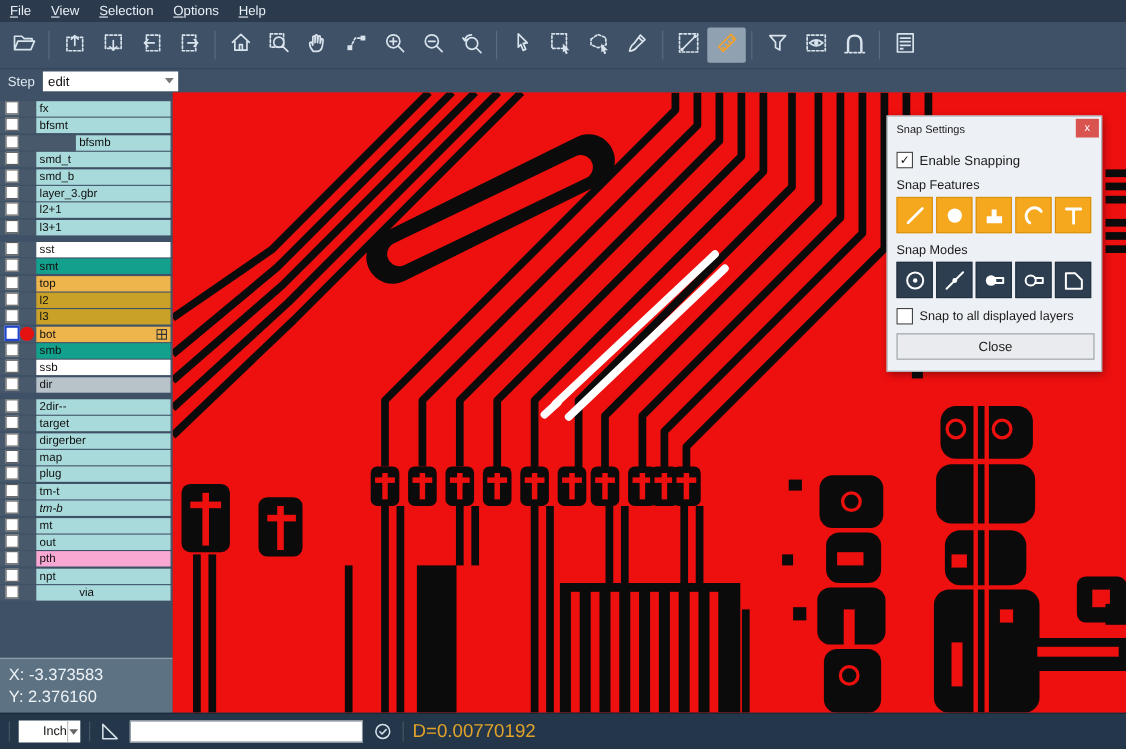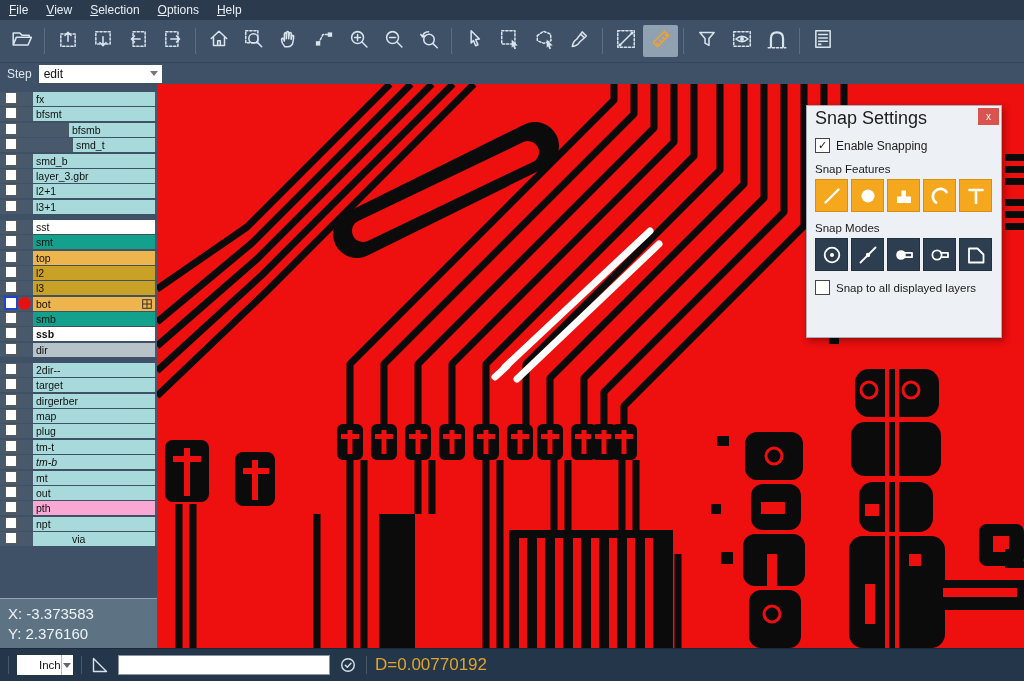--- a/index.html
+++ b/index.html
@@ -55,21 +55,21 @@
   .trace{fill:none;stroke:var(--pcb-black);stroke-width:7;stroke-linejoin:round;}
   .trace-white{fill:none;stroke:#ffffff;stroke-width:7;stroke-linecap:round;}
   .blk{fill:var(--pcb-black);}
   .red{fill:var(--pcb-red);}
   .redline{stroke:var(--pcb-red);fill:none;}
 
   
   .dialog{position:absolute;left:649px;top:21px;width:196px;height:233px;background:#edf0f4;
       border:1px solid #a9aeb6;box-shadow:2px 3px 7px rgba(0,0,0,.35);box-sizing:border-box;
       font-size:12px;color:#1b1b1b;}
-  .dlg-title{height:24px;display:flex;align-items:center;padding-left:8px;font-size:18px;}
+  .dlg-title{height:24px;display:flex;align-items:center;padding-left:8px;font-size:10px;}
   .dlg-close{position:absolute;top:2px;right:2px;width:21px;height:17px;background:#d9534f;
       color:#fff;font-size:10px;display:flex;align-items:center;justify-content:center;}
   .dlg-body{padding:0 8px;}
   .chk-row{display:flex;align-items:center;gap:6px;margin-top:8px;}
   .chk{width:13px;height:13px;background:#fff;border:1px solid #444;display:flex;
        align-items:center;justify-content:center;font-size:11px;color:#111;flex:0 0 auto;}
   .sec-label{margin-top:10px;font-size:11.5px;}
   .btn-row{display:flex;gap:3px;margin-top:4px;}
   .snap-btn{width:33px;height:33px;display:flex;align-items:center;justify-content:center;box-sizing:border-box;}
   .snap-btn svg{width:24px;height:24px;}
@@ -275,21 +275,21 @@
               </div>
             </div>
             <div class="layer-row">
               <div class="cb"></div>
               <div class="lbar" style="background: rgb(169, 218, 219); margin-left: 36px;">
                 <span>bfsmb</span>
               </div>
             </div>
             <div class="layer-row">
               <div class="cb"></div>
-              <div class="lbar" style="background: rgb(169, 218, 219); margin-left: 40px;">
+              <div class="lbar" style="background: rgb(169, 218, 219);">
                 <span>smd_t</span>
               </div>
             </div>
             <div class="layer-row">
               <div class="cb"></div>
               <div class="lbar" style="background: rgb(169, 218, 219);">
                 <span>smd_b</span>
               </div>
             </div>
             <div class="layer-row">
@@ -354,21 +354,21 @@
               </div>
             </div>
             <div class="layer-row">
               <div class="cb"></div>
               <div class="lbar" style="background: rgb(19, 160, 140);">
                 <span>smb</span>
               </div>
             </div>
             <div class="layer-row">
               <div class="cb"></div>
-              <div class="lbar" style="background: rgb(255, 255, 255); font-weight: bold;">
+              <div class="lbar" style="background: rgb(255, 255, 255);">
                 <span>ssb</span>
               </div>
             </div>
             <div class="layer-row">
               <div class="cb"></div>
               <div class="lbar" style="background: rgb(183, 194, 201);">
                 <span>dir</span>
               </div>
             </div>
           </div>
@@ -673,20 +673,21 @@
               <div class="snap-btn mode">
                 <svg class="icon-svg" viewBox="0 0 24 24" style="stroke-width:1.8">
                   <path d="M5 19.5 V5.5 H13.5 L19.5 11.5 V19.5 Z"></path>
                 </svg>
               </div>
             </div>
           <div class="chk-row small">
             <div class="chk"></div>
             <span>Snap to all displayed layers</span>
           </div>
+          <div class="dlg-close-btn">Close</div>
         </div>
       </div>
     </div>
   </div>
 
   <div class="statusbar">
     <div class="ssep"></div>
     <div class="unit-box">
       <span class="txt">Inch</span>
       <span class="chevbox">

